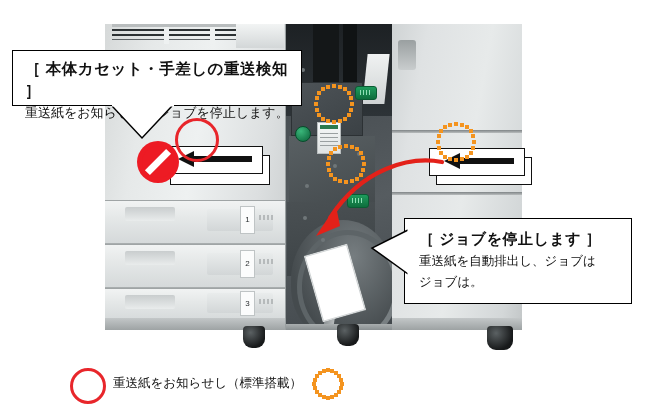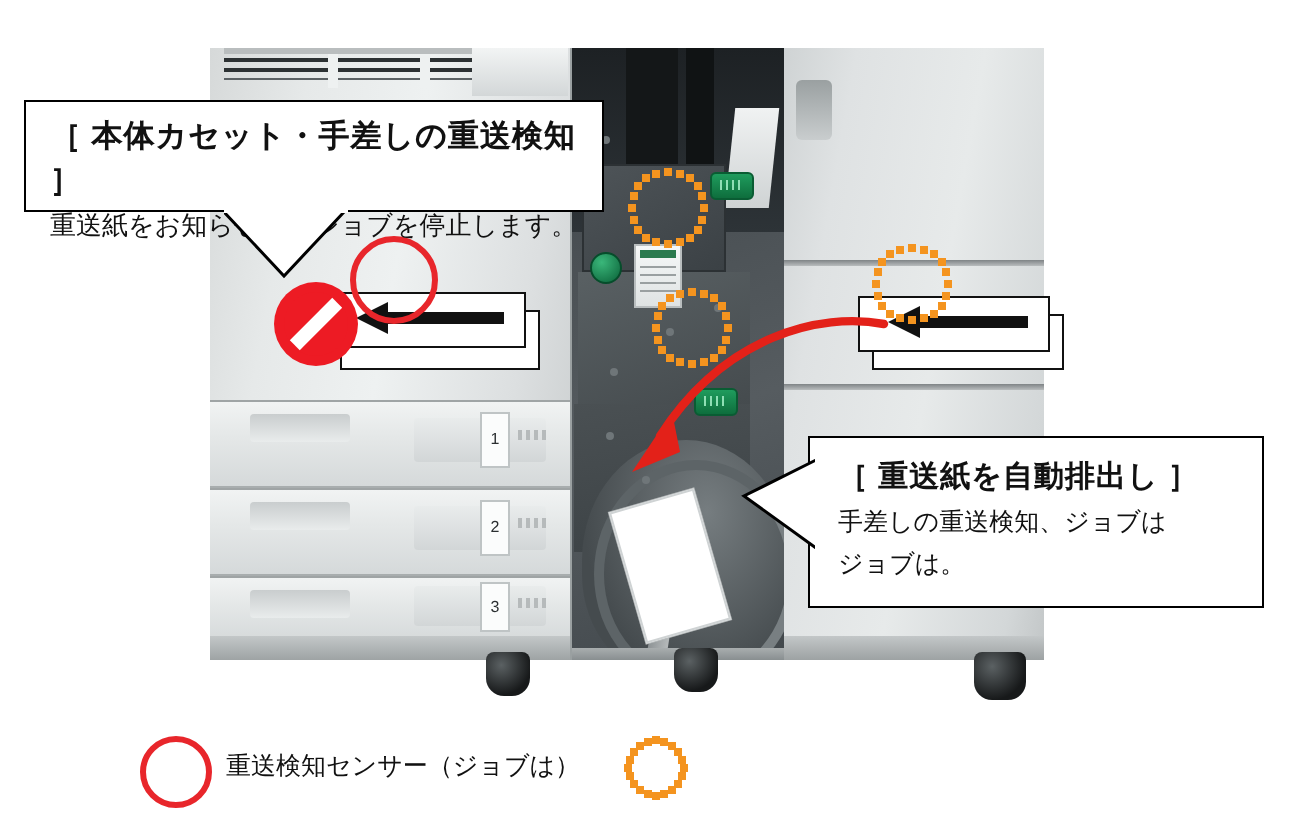--- a/index.html
+++ b/index.html
@@ -334,33 +334,33 @@
     <div class="c-title" style="font-size:15.5px;line-height:22px;">［ 本体カセット・手差しの重送検知 ］</div>
     <div class="c-body" style="font-size:13px;line-height:20px;margin-top:1px;">重送紙をお知らせし、ジョブを停止します。</div>
   </div>
 
   <svg class="tail" style="left:112px;top:104px;" width="62" height="36" viewBox="0 0 62 36">
     <path d="M0 2 L30 34 L60 2" fill="#ffffff" stroke="#000" stroke-width="1.5" stroke-linejoin="miter"></path>
     <path d="M0 1 L62 1" stroke="#ffffff" stroke-width="3"></path>
   </svg>
 
   <div class="callout" style="left:404px;top:218px;width:228px;height:86px;padding:8px 10px 0 14px;">
-    <div class="c-title" style="font-size:15px;line-height:24px;">［ 重送紙を自動排出し ］</div>
-    <div class="c-body" style="font-size:12.5px;line-height:21px;">手差しの重送検知、ジョブは</div>
+    <div class="c-title" style="font-size:15px;line-height:24px;">［ ジョブを停止します ］</div>
+    <div class="c-body" style="font-size:12.5px;line-height:21px;">重送紙を自動排出し、ジョブは</div>
     <div class="c-body" style="font-size:12.5px;line-height:21px;">ジョブは。</div>
   </div>
 
   <svg class="tail" style="left:370px;top:224px;" width="40" height="56" viewBox="0 0 40 56">
     <path d="M38 6 L2 24 L38 50" fill="#ffffff" stroke="#000" stroke-width="1.5" stroke-linejoin="miter"></path>
     <path d="M39 4 L39 52" stroke="#ffffff" stroke-width="3"></path>
   </svg>
 
   <div class="legend">
     <div class="legend-ring" style="left: 70px; top: 10px; border-color: rgb(232, 38, 43);"></div>
-    <div class="legend-text" style="left:113px;top:17px;">重送検知センサー（ジョブは）</div>
+    <div class="legend-text" style="left:113px;top:17px;">重送紙をお知らせし（標準搭載）</div>
 
     <div class="dot-ring" id="legendring" style="left:312px;top:10px;width:32px;height:32px;">
         <span style="left: 14px; top: 0px; width: 4px; height: 4px; background: rgb(244, 148, 31);"></span>
         <span style="left: 18.3262px; top: 0.685209px; width: 4px; height: 4px; background: rgb(244, 148, 31);"></span>
         <span style="left: 22.229px; top: 2.67376px; width: 4px; height: 4px; background: rgb(244, 148, 31);"></span>
         <span style="left: 25.3262px; top: 5.77101px; width: 4px; height: 4px; background: rgb(244, 148, 31);"></span>
         <span style="left: 27.3148px; top: 9.67376px; width: 4px; height: 4px; background: rgb(244, 148, 31);"></span>
         <span style="left: 28px; top: 14px; width: 4px; height: 4px; background: rgb(244, 148, 31);"></span>
         <span style="left: 27.3148px; top: 18.3262px; width: 4px; height: 4px; background: rgb(244, 148, 31);"></span>
         <span style="left: 25.3262px; top: 22.229px; width: 4px; height: 4px; background: rgb(244, 148, 31);"></span>

